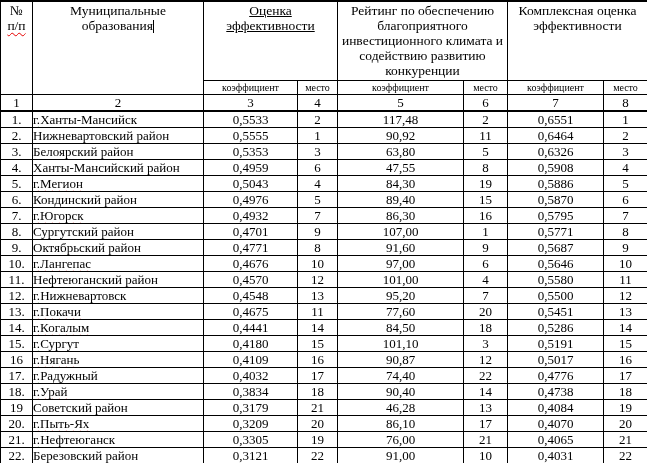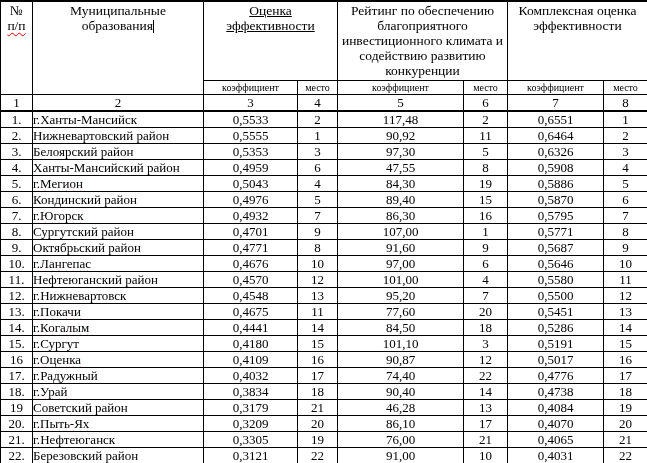--- a/index.html
+++ b/index.html
@@ -161,21 +161,21 @@
           <td class="c-val">90,92</td>
           <td class="c-val">11</td>
           <td class="c-val">0,6464</td>
           <td class="c-val">2</td>
         </tr>
         <tr>
           <td class="c-num">3.</td>
           <td class="c-name">Белоярский район</td>
           <td class="c-val">0,5353</td>
           <td class="c-val">3</td>
-          <td class="c-val">97,30</td>
+          <td class="c-val">63,80</td>
           <td class="c-val">5</td>
           <td class="c-val">0,6326</td>
           <td class="c-val">3</td>
         </tr>
         <tr>
           <td class="c-num">4.</td>
           <td class="c-name">Ханты-Мансийский район</td>
           <td class="c-val">0,4959</td>
           <td class="c-val">6</td>
           <td class="c-val">47,55</td>
@@ -288,21 +288,21 @@
           <td class="c-name"><span class="sq-green">г.</span>Сургут</td>
           <td class="c-val">0,4180</td>
           <td class="c-val">15</td>
           <td class="c-val">101,10</td>
           <td class="c-val">3</td>
           <td class="c-val">0,5191</td>
           <td class="c-val">15</td>
         </tr>
         <tr>
           <td class="c-num">16</td>
-          <td class="c-name"><span class="sq-red">г.Оценка</span></td>
+          <td class="c-name"><span class="sq-red">г.Нягань</span></td>
           <td class="c-val">0,4109</td>
           <td class="c-val">16</td>
           <td class="c-val">90,87</td>
           <td class="c-val">12</td>
           <td class="c-val">0,5017</td>
           <td class="c-val">16</td>
         </tr>
         <tr>
           <td class="c-num">17.</td>
           <td class="c-name"><span class="sq-green">г.</span>Радужный</td>

